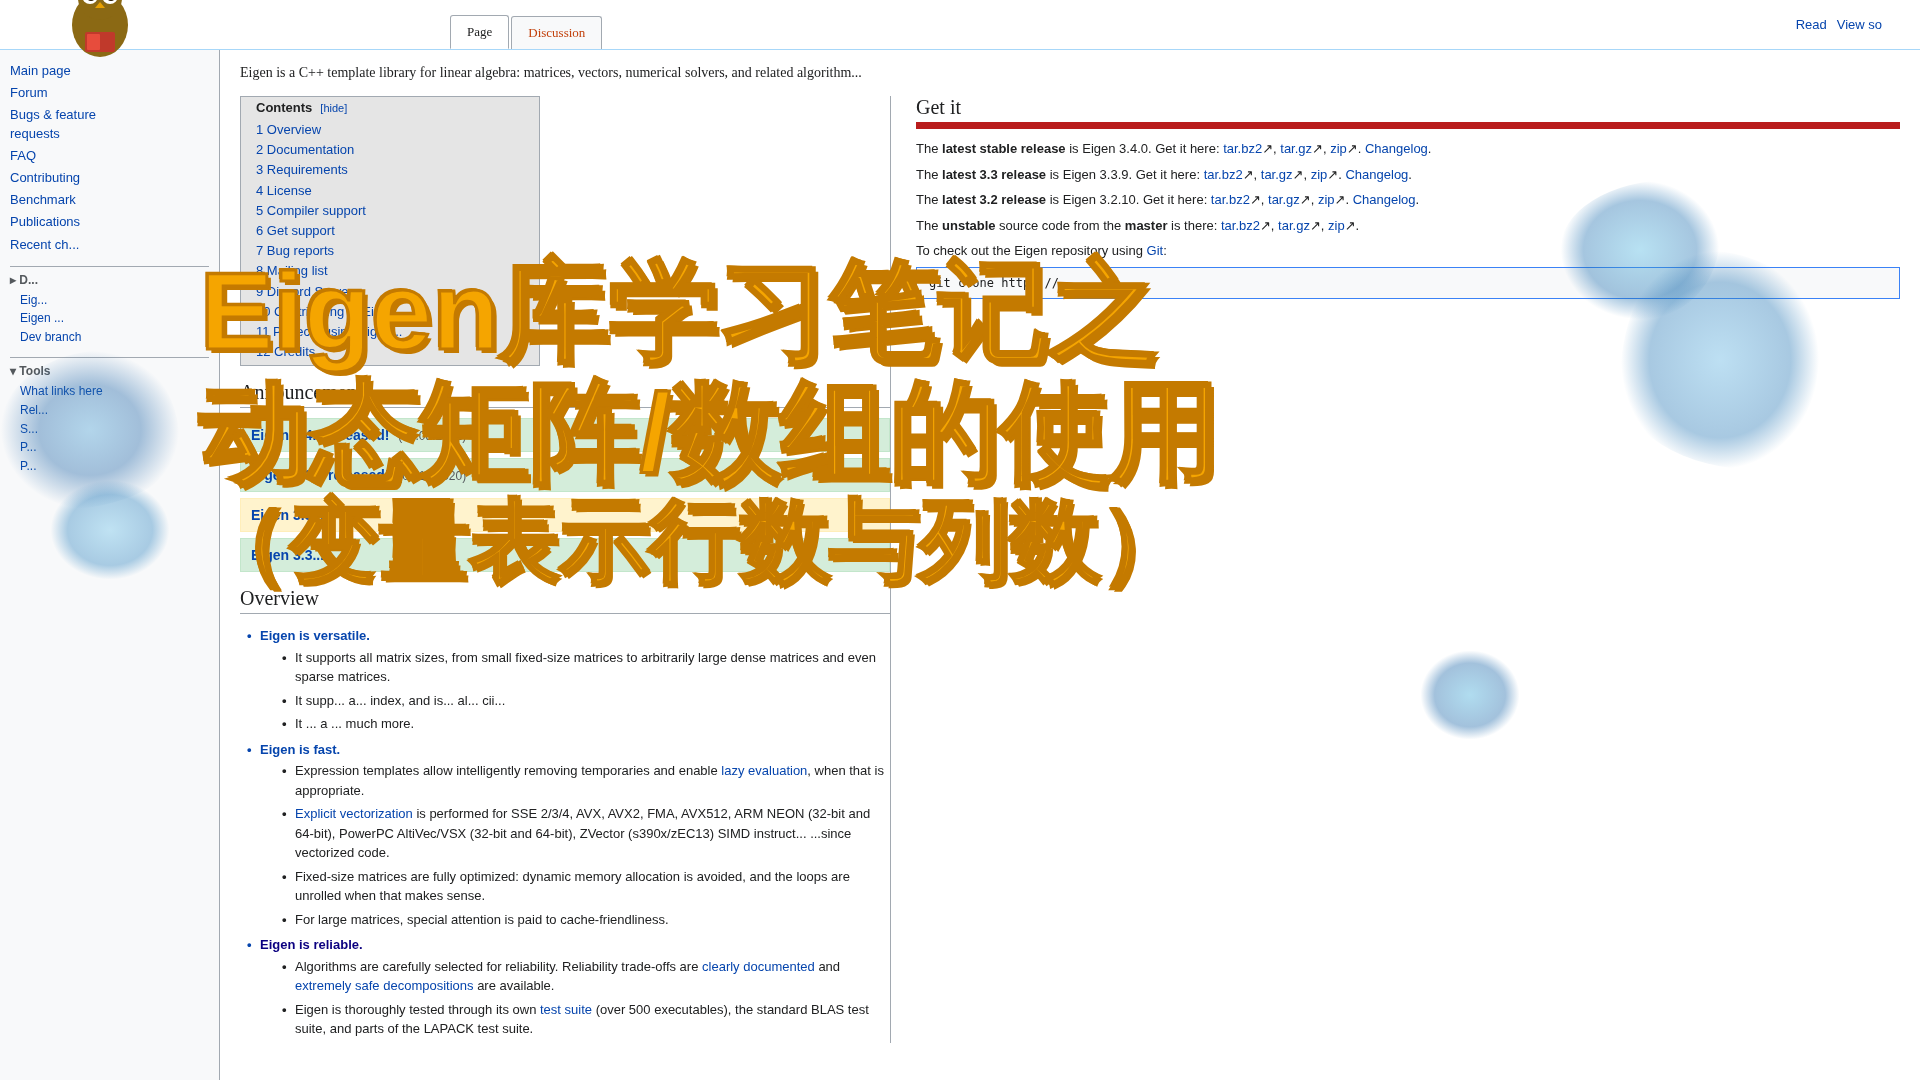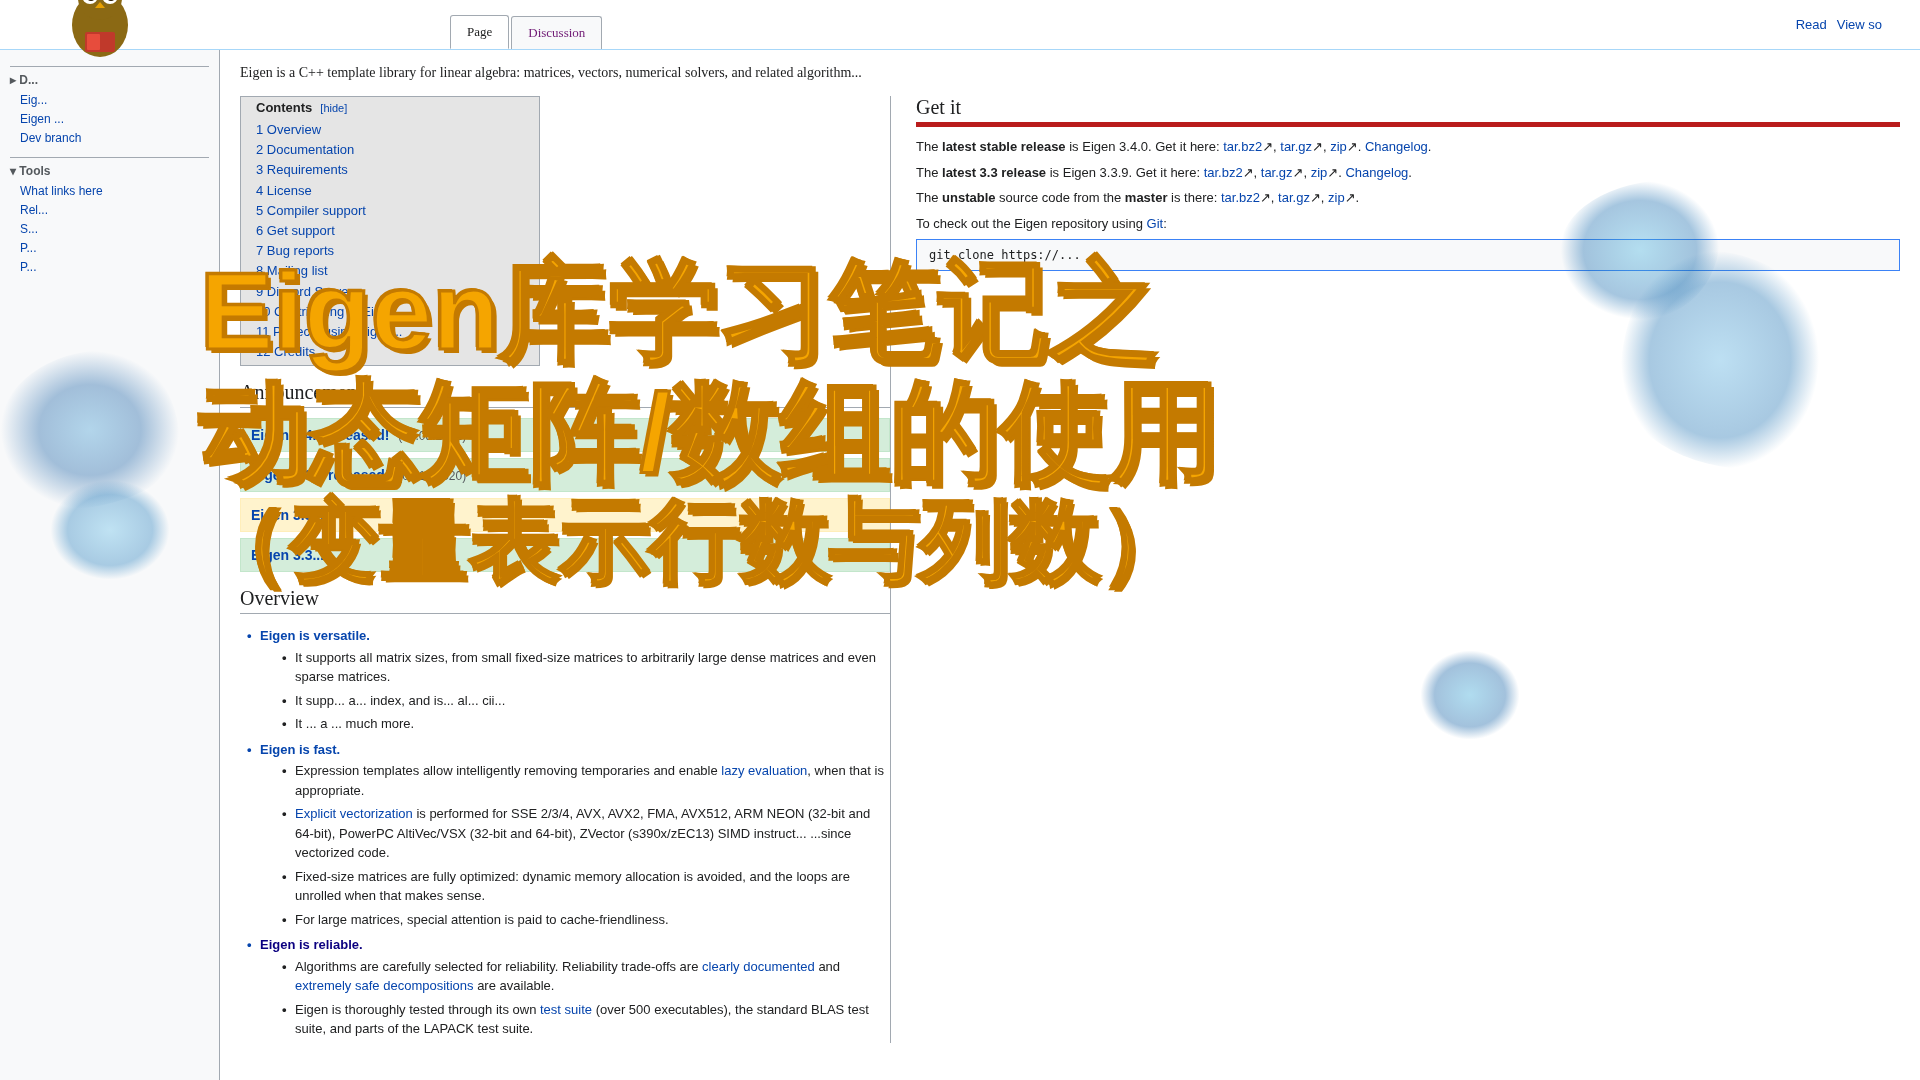--- a/index.html
+++ b/index.html
@@ -38,21 +38,21 @@
       height: 100%;
       padding-left: 10px;
       margin-left: 220px;
     }
     .header-tab {
       padding: 8px 16px;
       font-size: 13px;
       border: 1px solid #a2a9b1;
       border-bottom: none;
       background: #f8f9fa;
-      color: #701a75;
+      color: #c2410c;
       cursor: pointer;
       text-decoration: none;
       margin-right: 2px;
       border-radius: 3px 3px 0 0;
     }
     .header-tab.active {
       background: #fff;
       color: #202122;
       border-bottom: 1px solid #fff;
     }
@@ -222,21 +222,21 @@
     .announcement-date {
       color: #54595d;
       font-size: 12px;
       margin-left: 5px;
     }
 
     
     .get-it-title {
       font-size: 20px;
       font-family: 'Linux Libertine', Georgia, serif;
-      border-bottom: 5px solid #b91c1c;
+      border-bottom: 7px solid #b91c1c;
       padding-bottom: 3px;
       margin-bottom: 10px;
       font-weight: normal;
     }
     .get-it-content p {
       font-size: 13px;
       font-family: sans-serif;
       margin-bottom: 6px;
       line-height: 1.5;
     }
@@ -426,20 +426,30 @@
 
   <div class="header-actions">
     <a class="header-action-link">Read</a>
     <a class="header-action-link">View so</a>
   </div>
 </div>
 
 <div class="main-layout">
 
   <div class="sidebar">
+    <div class="sidebar-section">
+      <a class="sidebar-link">Main page</a>
+      <a class="sidebar-link">Forum</a>
+      <a class="sidebar-link">Bugs &amp; feature<br>requests</a>
+      <a class="sidebar-link">FAQ</a>
+      <a class="sidebar-link">Contributing</a>
+      <a class="sidebar-link">Benchmark</a>
+      <a class="sidebar-link">Publications</a>
+      <a class="sidebar-link">Recent ch...</a>
+    </div>
 
     <hr class="sidebar-divider">
 
     <div class="sidebar-section">
       <div class="sidebar-section-header">▸ D...</div>
       <a class="sidebar-sub-link">Eig...</a>
       <a class="sidebar-sub-link">Eigen ...</a>
       <a class="sidebar-sub-link">Dev branch</a>
     </div>
 
@@ -545,20 +555,21 @@
 
       </div>
 
       <div class="right-col">
 
         <div class="get-it-section">
           <h2 class="get-it-title">Get it</h2>
           <div class="get-it-content">
             <p>The <strong>latest stable release</strong> is Eigen 3.4.0. Get it here: <a class="page-link">tar.bz2</a>↗, <a class="page-link">tar.gz</a>↗, <a class="page-link">zip</a>↗. <a class="page-link">Changelog</a>.</p>
             <p>The <strong>latest 3.3 release</strong> is Eigen 3.3.9. Get it here: <a class="page-link">tar.bz2</a>↗, <a class="page-link">tar.gz</a>↗, <a class="page-link">zip</a>↗. <a class="page-link">Changelog</a>.</p>
+            <p>The <strong>latest 3.2 release</strong> is Eigen 3.2.10. Get it here: <a class="page-link">tar.bz2</a>↗, <a class="page-link">tar.gz</a>↗, <a class="page-link">zip</a>↗. <a class="page-link">Changelog</a>.</p>
             <p>The <strong>unstable</strong> source code from the <strong>master</strong> is there: <a class="page-link">tar.bz2</a>↗, <a class="page-link">tar.gz</a>↗, <a class="page-link">zip</a>↗.</p>
             <p>To check out the Eigen repository using <a class="page-link">Git</a>:</p>
             <div style="background:#f8f9fa;border:1px solid #3b82f6;padding:8px 12px;font-family:monospace;font-size:12px;margin-top:5px;">
               <span>git clone https://...</span>
             </div>
           </div>
         </div>
 
       </div>
     </div>

